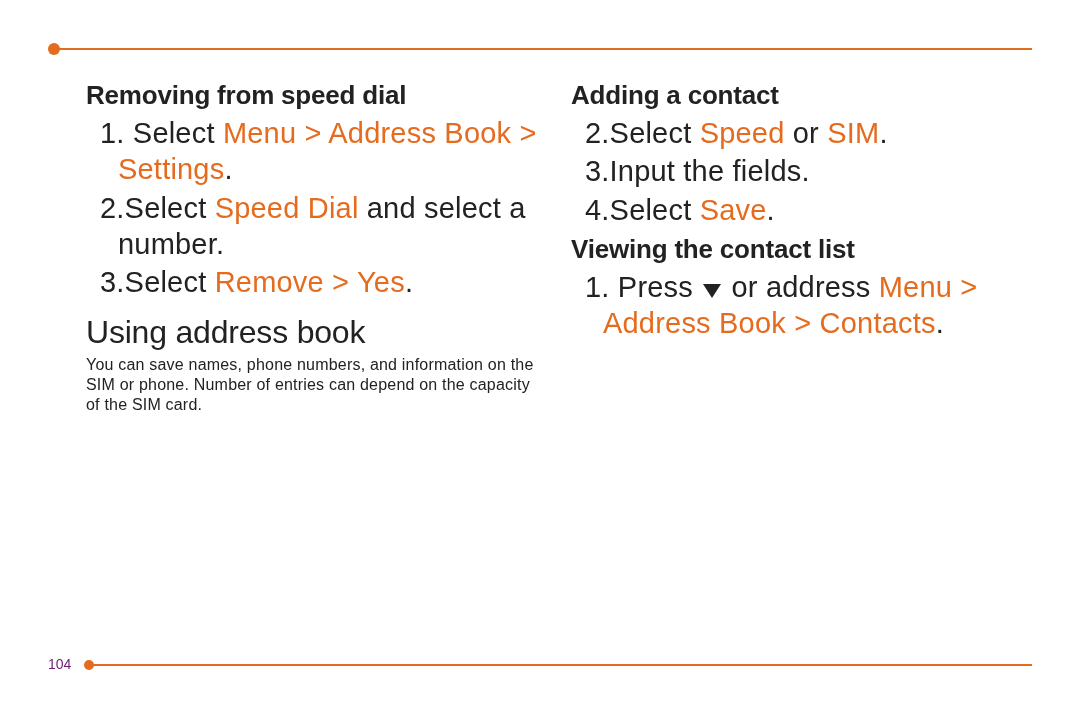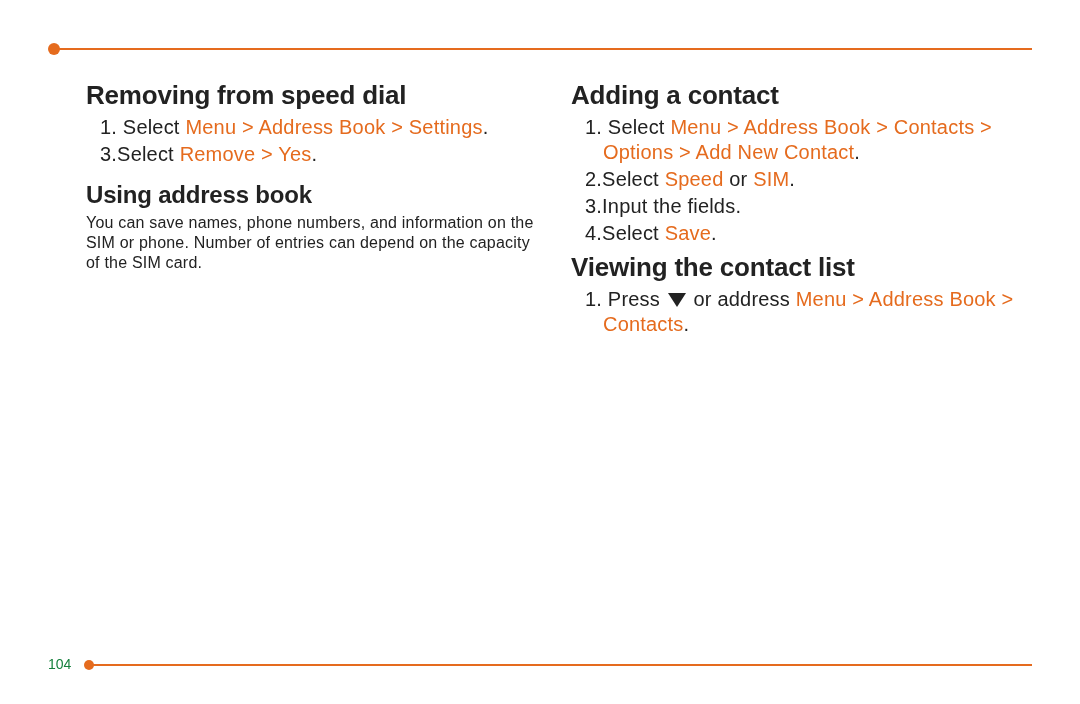--- a/index.html
+++ b/index.html
@@ -49,36 +49,36 @@
     flex: 1;
     min-width: 0;
   }
   h2.section-title {
     font-size: 26px;
     font-weight: 700;
     margin: 6px 0 4px 0;
     letter-spacing: -0.2px;
   }
   h1.big-title {
-    font-size: 24px;
-    font-weight: 700;
+    font-size: 32px;
+    font-weight: 400;
     margin: 14px 0 4px 0;
     letter-spacing: -0.2px;
   }
   p.body-para {
     font-size: 16px;
     line-height: 1.25;
     margin: 2px 0 0 0;
     letter-spacing: 0.2px;
   }
   ol.steps {
     list-style: none;
     margin: 2px 0 0 0;
     padding: 0 0 0 14px;
-    font-size: 20px;
+    font-size: 29px;
     line-height: 1.25;
     letter-spacing: 0.2px;
   }
   ol.steps li {
     margin: 0 0 2px 0;
     padding-left: 18px;
     text-indent: -18px;
   }
   .orange { color: #e56b1e; }
   .triangle {
@@ -96,21 +96,21 @@
     left: 48px;
     right: 48px;
     bottom: 32px;
     height: 14px;
   }
   .footer-num {
     position: absolute;
     left: 0;
     bottom: 0;
     font-size: 14px;
-    color: #15803d;
+    color: #701a75;
   }
   .footer-dot {
     position: absolute;
     left: 36px;
     bottom: 2px;
     width: 10px;
     height: 10px;
     background: #e56b1e;
     border-radius: 50%;
   }
@@ -130,31 +130,31 @@
   <div class="top-dot"></div>
   <div class="top-line"></div>
 </div>
 
 <div class="page-content">
 
   <div class="col">
     <h2 class="section-title">Removing from speed dial</h2>
     <ol class="steps">
       <li>1. <span>Select </span><span class="orange">Menu &gt; Address Book &gt; Settings</span><span>.</span></li>
+      <li>2.<span>Select </span><span class="orange">Speed Dial</span><span> and select a number.</span></li>
       <li>3.<span>Select </span><span class="orange">Remove &gt; Yes</span><span>.</span></li>
     </ol>
 
     <h1 class="big-title">Using address book</h1>
     <p class="body-para">You can save names, phone numbers, and information on the SIM or phone. Number of entries can depend on the capacity of the SIM card.</p>
   </div>
 
   <div class="col">
     <h2 class="section-title">Adding a contact</h2>
     <ol class="steps">
-      <li>1. <span>Select </span><span class="orange">Menu &gt; Address Book &gt; Contacts &gt; Options &gt; Add New Contact</span><span>.</span></li>
       <li>2.<span>Select </span><span class="orange">Speed</span><span> or </span><span class="orange">SIM</span><span>.</span></li>
       <li>3.<span>Input the fields.</span></li>
       <li>4.<span>Select </span><span class="orange">Save</span><span>.</span></li>
     </ol>
 
     <h2 class="section-title" style="margin-top:6px">Viewing the contact list</h2>
     <ol class="steps">
       <li>1. <span>Press </span><span class="triangle"></span><span> or address </span><span class="orange">Menu &gt; Address Book &gt; Contacts</span><span>.</span></li>
     </ol>
   </div>

